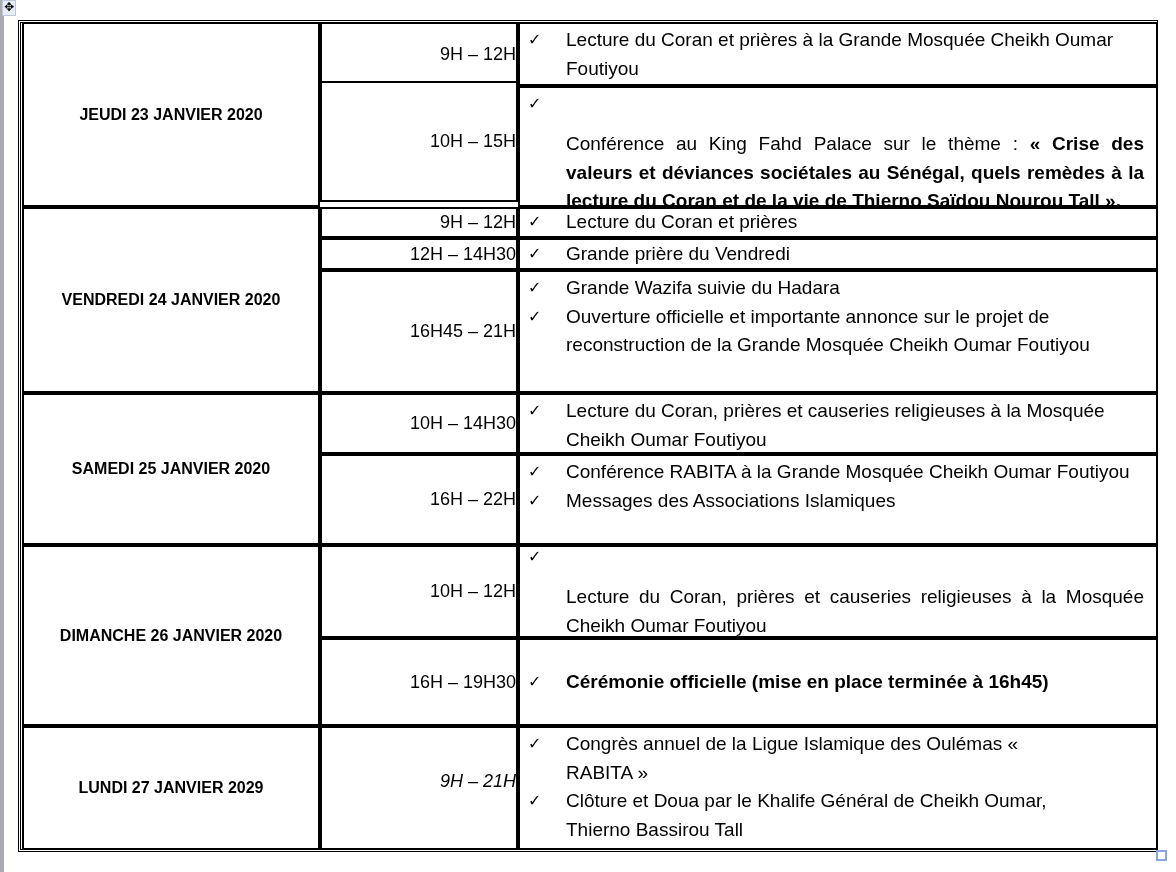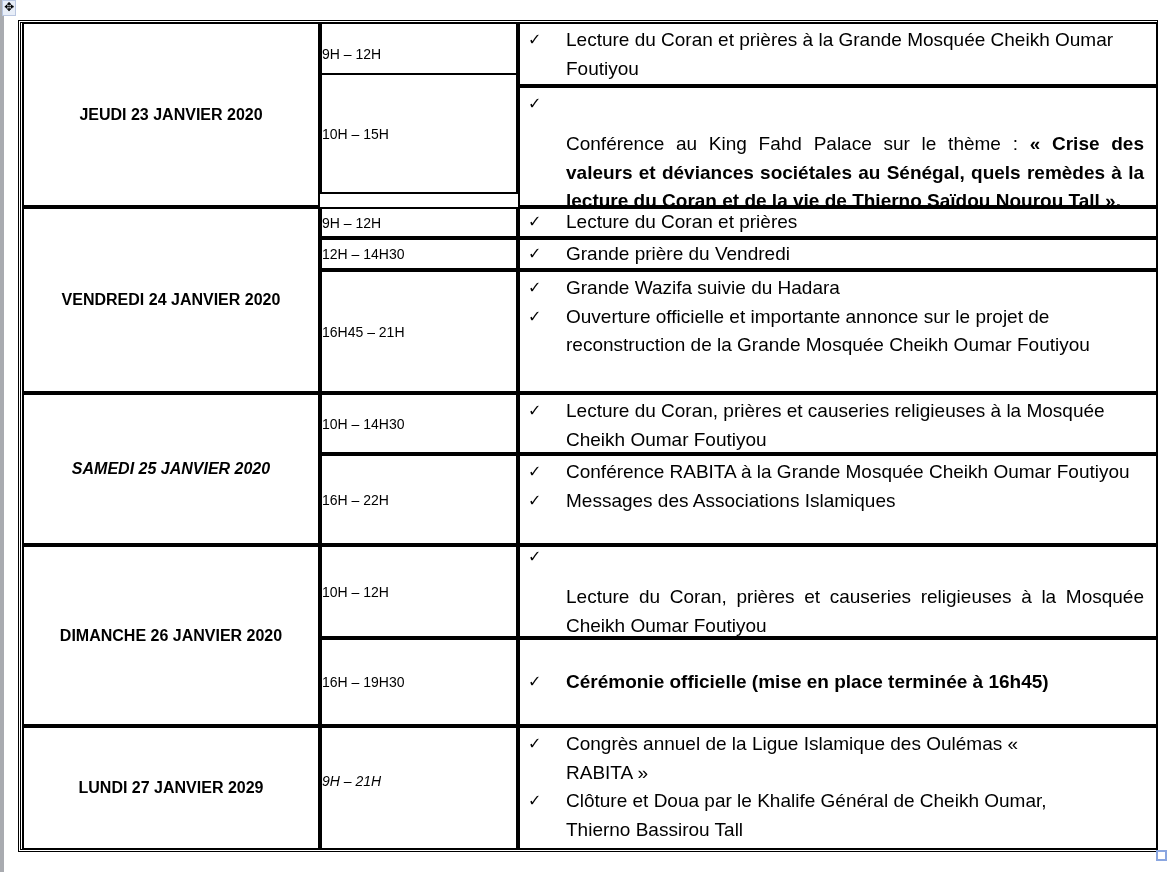--- a/index.html
+++ b/index.html
@@ -10,21 +10,21 @@
                  border:1px solid #b9c6e0; box-sizing:border-box; font-size:12px; line-height:13px;
                  text-align:center; font-weight:bold; color:#000; }
   .resize-handle { position:absolute; left:1156px; top:850px; width:11px; height:11px;
                    border:2px solid #8aa6e0; box-sizing:border-box; background:#fff; }
   .tbl { position:absolute; left:18px; top:20px; width:1140px; height:832px;
          border:3px double #000; box-sizing:border-box; }
   .cell { position:absolute; border:2px solid #000; box-sizing:border-box; background:#fff;
           display:flex; align-items:center; }
   .date { justify-content:center; text-align:center; font-weight:bold; font-size:16px;
           line-height:28px; padding:0 10px; }
-  .time { justify-content:flex-start; text-align:center; font-size:14px; }
+  .time { justify-content:flex-end; text-align:center; font-size:18px; }
   .acts { flex-direction:column; align-items:stretch; justify-content:flex-start;
           padding:2px 12px 0 8px; font-size:19px; line-height:28.5px; }
   .acts.vcenter { justify-content:center; padding-top:0; }
   .item { display:flex; }
   .check { width:38px; flex:0 0 38px; font-size:16px; }
   .txt { flex:1; }
   .txt.justify { text-align:justify; text-align-last:left;margin-top:40px; }
   .b { font-weight:bold; }
 </style>
 </head>
@@ -40,21 +40,21 @@
   </div>
   <div class="cell time" style="left:299px;top:-1px;width:198px;height:64px;">
     <span>9H – 12H</span>
   </div>
   <div class="cell acts" style="left:497px;top:-1px;width:640px;height:64px;">
     <div class="item">
       <span class="check">✓</span>
       <span class="txt">Lecture du Coran et prières à la Grande Mosquée Cheikh Oumar Foutiyou</span>
     </div>
   </div>
-  <div class="cell time" style="left:299px;top:50px;width:198px;height:121px;">
+  <div class="cell time" style="left:299px;top:58px;width:198px;height:121px;">
     <span>10H – 15H</span>
   </div>
   <div class="cell acts" style="left:497px;top:63px;width:640px;height:121px;">
     <div class="item">
       <span class="check">✓</span>
       <span class="txt justify"><span>Conférence au King Fahd Palace sur le thème : </span><span class="b">« Crise des valeurs et déviances sociétales au Sénégal, quels remèdes à la lecture du Coran et de la vie de Thierno Saïdou Nourou Tall ».</span></span>
     </div>
   </div>
 
   <div class="cell date" style="left:1px;top:184px;width:298px;height:186px;">
@@ -85,21 +85,21 @@
     <div class="item">
       <span class="check">✓</span>
       <span class="txt">Grande Wazifa suivie du Hadara</span>
     </div>
     <div class="item">
       <span class="check">✓</span>
       <span class="txt">Ouverture officielle et importante annonce sur le projet de reconstruction de la Grande Mosquée Cheikh Oumar Foutiyou</span>
     </div>
   </div>
 
-  <div class="cell date" style="left:1px;top:370px;width:298px;height:152px;font-style:italic;">
+  <div class="cell date" style="left:1px;top:370px;width:298px;height:152px;">
     <span>SAMEDI 25 JANVIER 2020</span>
   </div>
   <div class="cell time" style="left:299px;top:370px;width:198px;height:61px;">
     <span>10H – 14H30</span>
   </div>
   <div class="cell acts" style="left:497px;top:370px;width:640px;height:61px;">
     <div class="item">
       <span class="check">✓</span>
       <span class="txt">Lecture du Coran, prières et causeries religieuses à la Mosquée Cheikh Oumar Foutiyou</span>
     </div>

